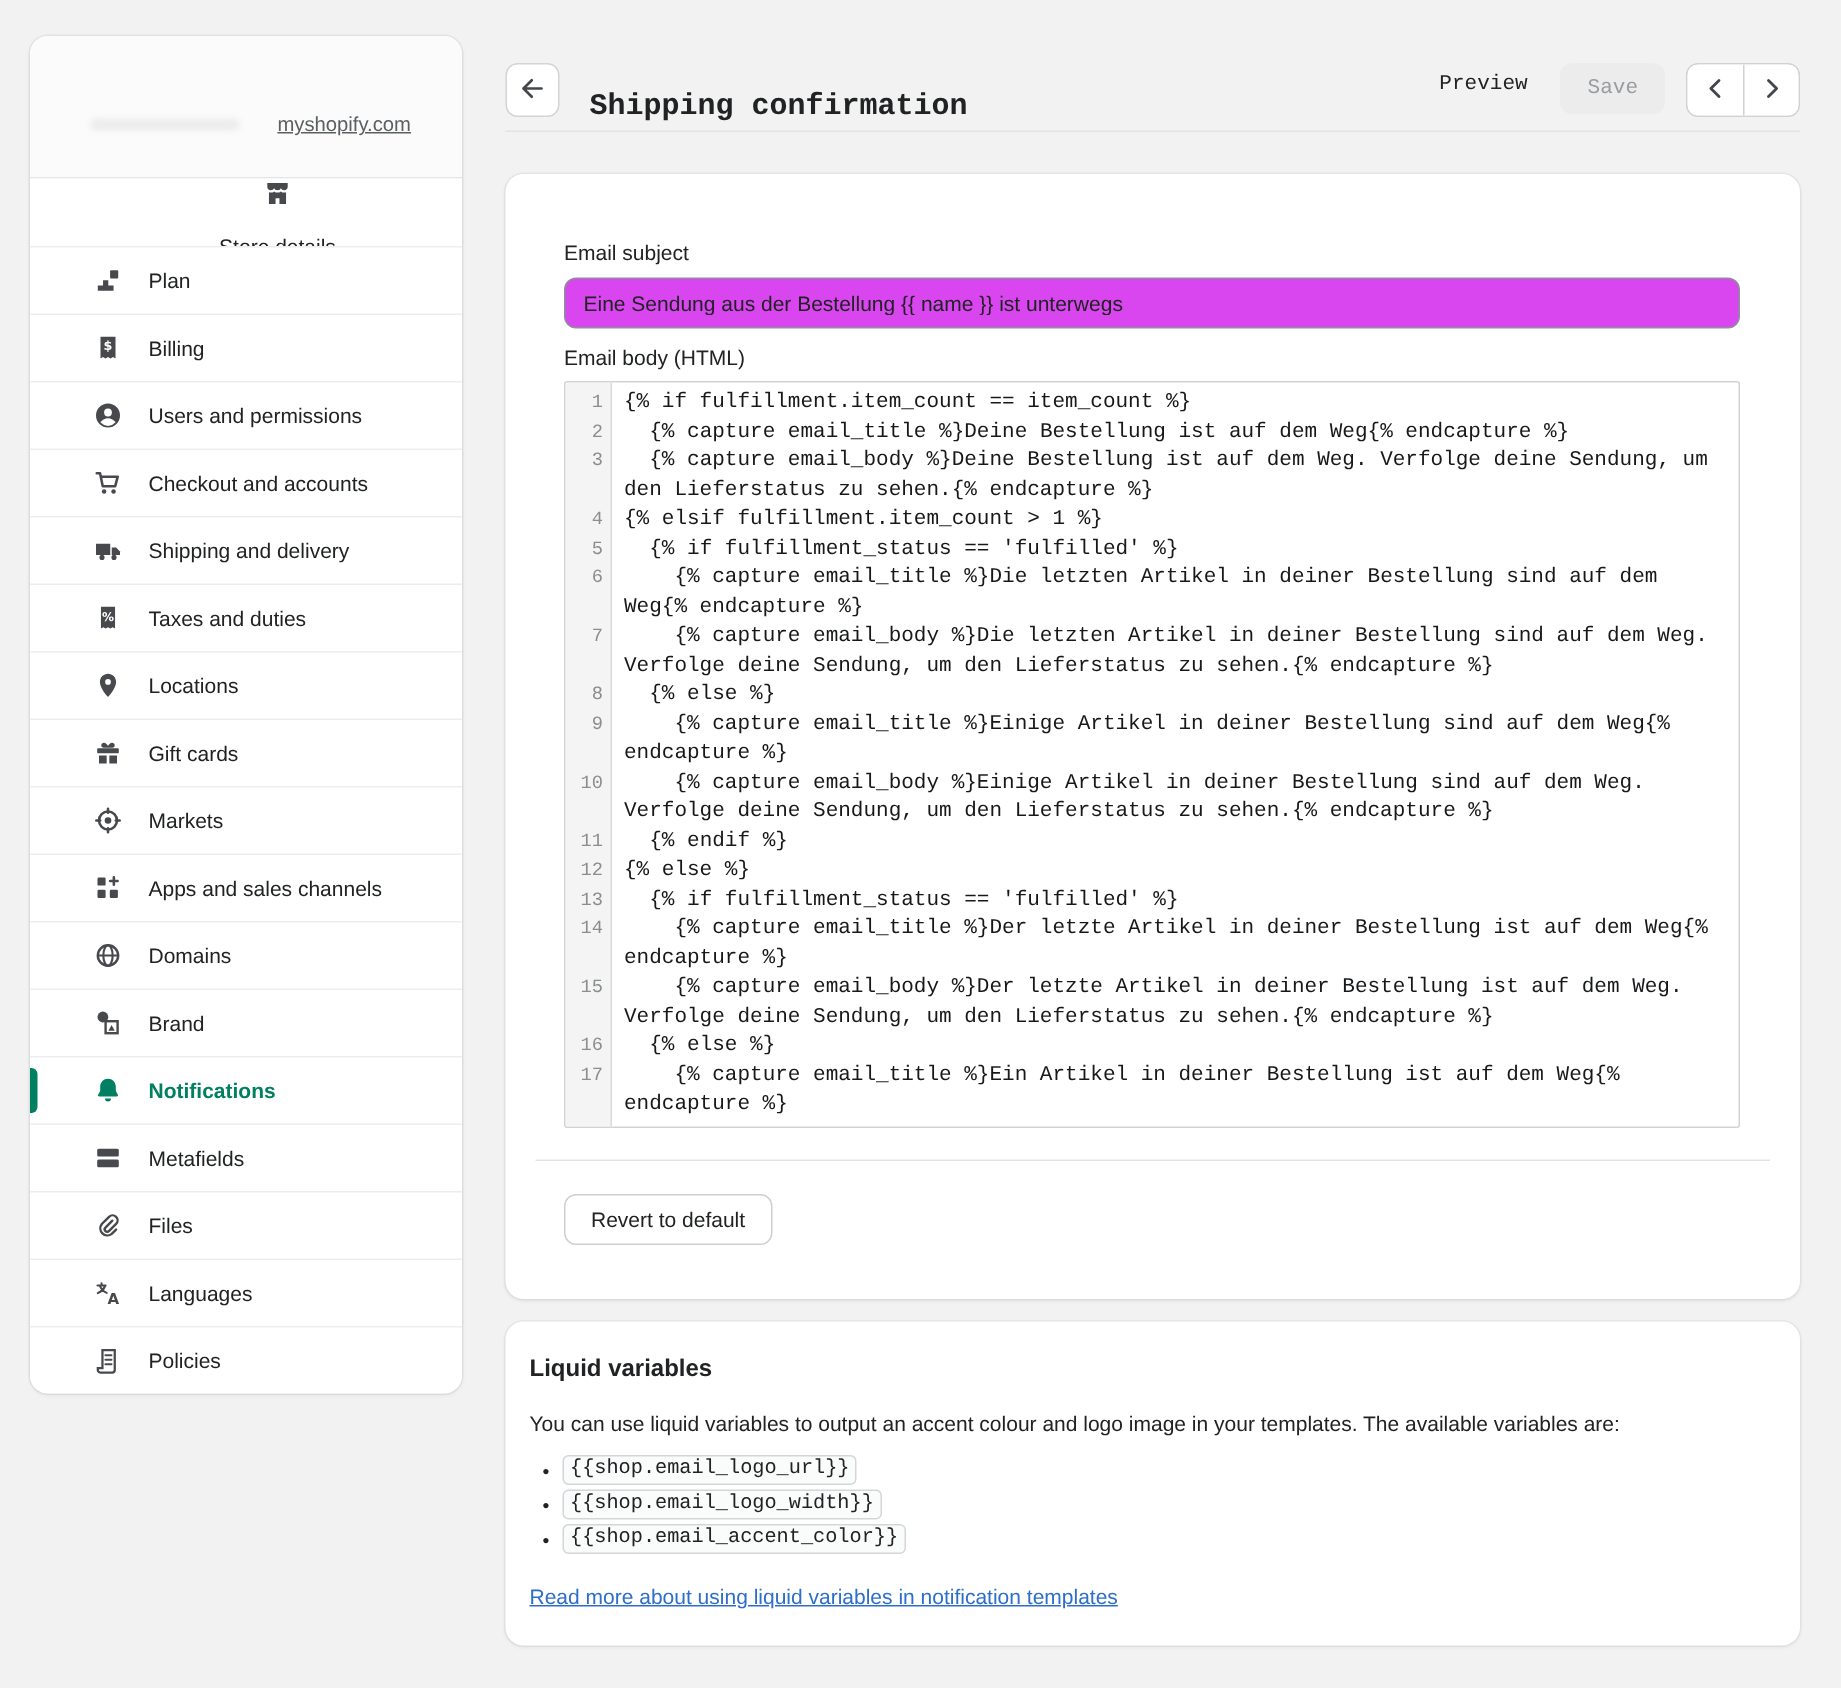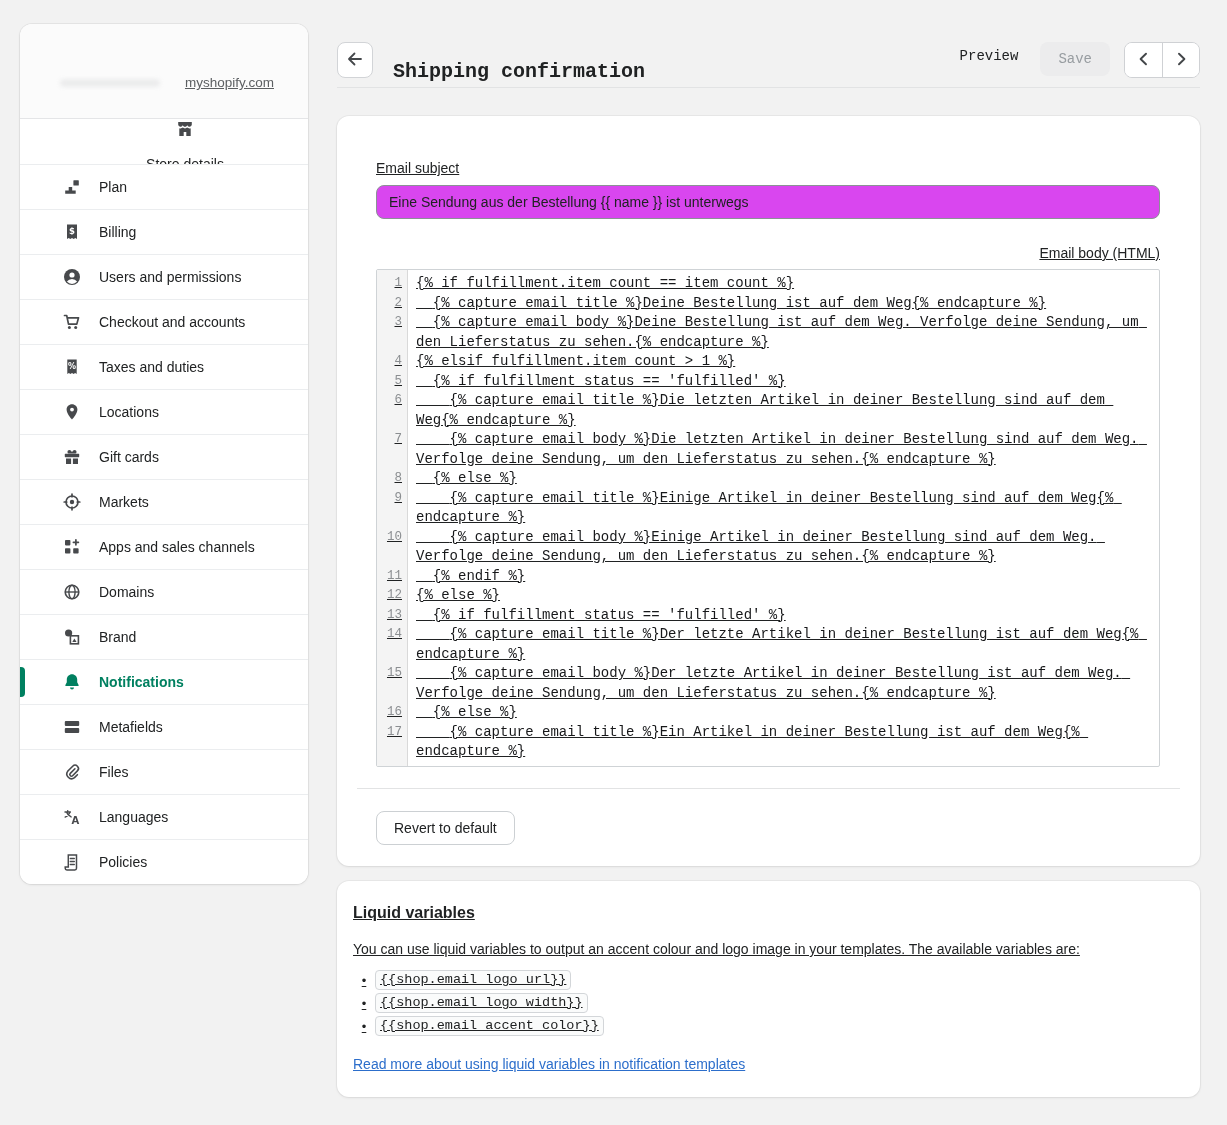--- a/index.html
+++ b/index.html
@@ -64,29 +64,28 @@
   .pager button {
     width:37px; height:100%; border:none; background:#fff; cursor:pointer;
     display:flex; align-items:center; justify-content:center; padding:0;
   }
   .pager button + button { border-left:1px solid #cfd1d4; }
   .header-divider { position:absolute; top:87px; left:0; right:0; height:1px; background:#e2e3e4; }
 
   .card {
     position:absolute; left:0; width:863px; background:#fff; border-radius:12px;
     box-shadow:0 0 0 1px rgba(0,0,0,.04), 0 1px 3px rgba(0,0,0,.07);
-    text-decoration:underline;
   }
   .editor-card { top:116px; height:750px; padding:44px 40px 0 39px; }
   .field-label { font-size:14px; color:#202223; margin-bottom:9px; }
   .subject-input {
     width:100%; height:34px; border:1px solid #8b9196; border-radius:8px;
     padding:0 12px; font:inherit; font-size:14px; color:#202223; background:#d946ef;
   }
-  .body-label { margin-top:26px; margin-bottom:8px;text-align:right; }
+  .body-label { margin-top:11px; margin-bottom:8px; }
 
   .editor {
     position:relative; height:498px; border:1px solid #cfd3d6; border-radius:2px;
     background:#fff; overflow:hidden;
     font-family:"Liberation Mono","DejaVu Sans Mono",monospace;
     font-size:14px; line-height:19.5px; cursor:text;
   }
   .editor::before {
     content:""; position:absolute; left:0; top:0; bottom:0; width:30px;
     background:#f4f4f4; border-right:1px solid #d9d9d9;
@@ -169,20 +168,31 @@
       </div>
       <div class="sidebar-item">
         <span class="icon">
           <svg viewBox="0 0 20 20" fill="currentColor">
             <path fill="none" stroke="currentColor" stroke-width="1.7" stroke-linecap="round" stroke-linejoin="round" d="M2.5 3.5h2.2l1.8 8.6h8.3l1.7-6.3H6"></path>
             <circle cx="7.4" cy="15.6" r="1.5"></circle>
             <circle cx="13.7" cy="15.6" r="1.5"></circle>
           </svg>
         </span>
         <span class="label">Checkout and accounts</span>
+      </div>
+      <div class="sidebar-item">
+        <span class="icon">
+          <svg viewBox="0 0 20 20" fill="currentColor">
+            <path d="M2 5.5h9.5v7.5H2z"></path>
+            <path d="M12.5 8h2.9l2.6 2.7V13h-5.5V8z"></path>
+            <circle cx="6" cy="14.6" r="1.7"></circle>
+            <circle cx="14" cy="14.6" r="1.7"></circle>
+          </svg>
+        </span>
+        <span class="label">Shipping and delivery</span>
       </div>
       <div class="sidebar-item">
         <span class="icon">
           <svg viewBox="0 0 20 20" fill="currentColor">
             <path d="M5.3 2.5h9.4V17l-1.57-.9-1.56.9-1.57-.9-1.57.9-1.56-.9-1.57.9V2.5z"></path>
             <text x="10" y="12.2" font-size="8" font-weight="bold" fill="#fff" text-anchor="middle" font-family="DejaVu Sans,sans-serif">%</text>
           </svg>
         </span>
         <span class="label">Taxes and duties</span>
       </div>

